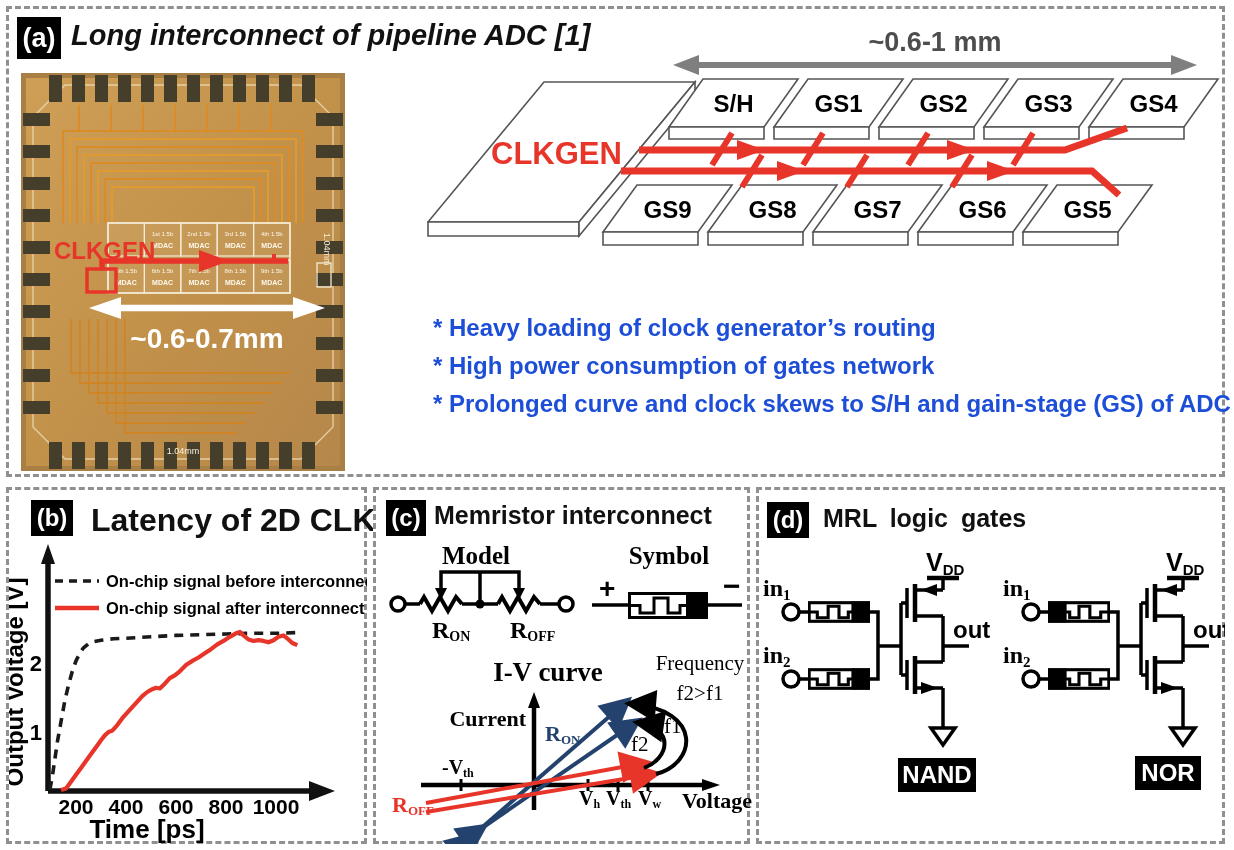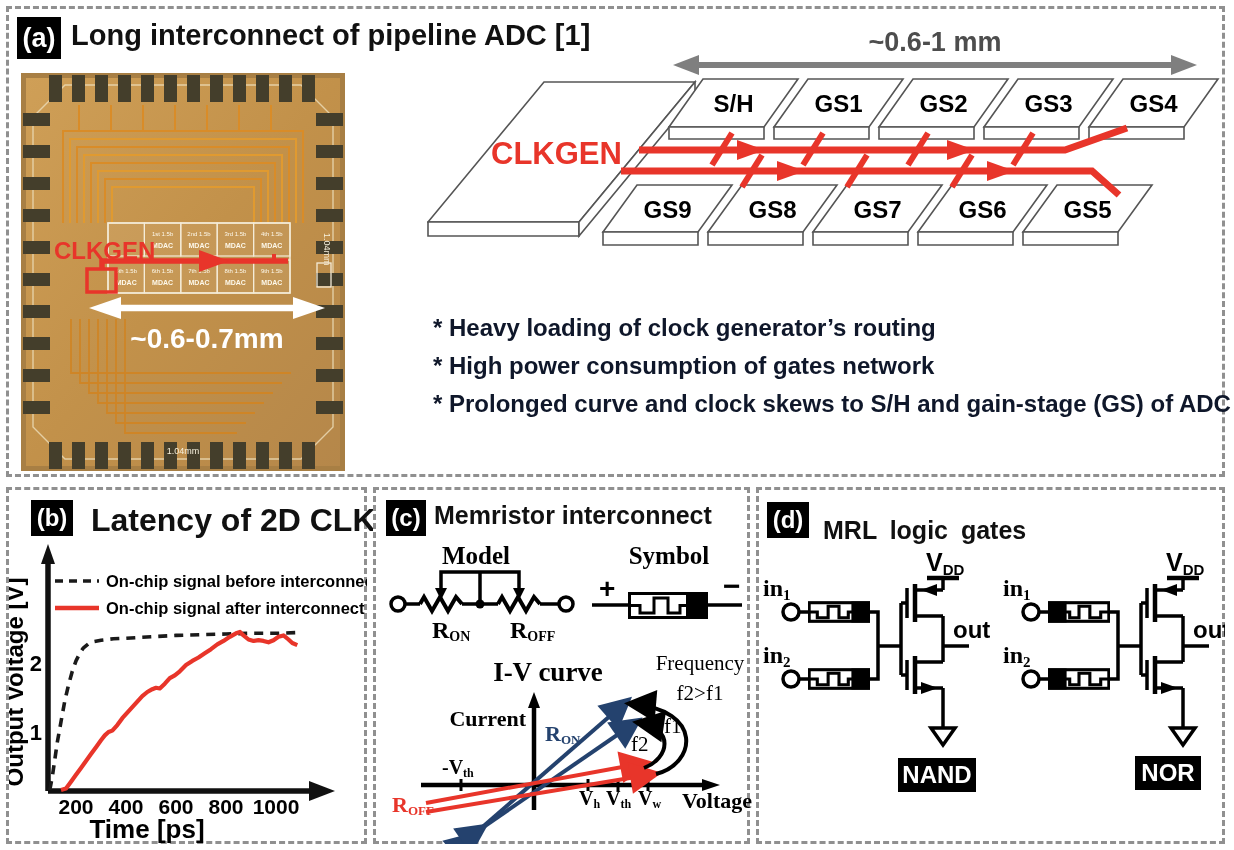--- a/index.html
+++ b/index.html
@@ -6,35 +6,35 @@
   #fig{position:relative;width:1234px;height:850px;background:#fff;overflow:hidden;
        font-family:"Liberation Sans",sans-serif;color:#1a1a1a;}
   .panel{position:absolute;border:3px dashed #909090;background:#fff;box-sizing:border-box;}
   #panel-a{left:6px;top:6px;width:1219px;height:471px;}
   #panel-b{left:6px;top:487px;width:361px;height:357px;}
   #panel-c{left:373px;top:487px;width:377px;height:357px;}
   #panel-d{left:756px;top:487px;width:469px;height:357px;}
   .tag{position:absolute;background:#000;color:#fff;font-weight:bold;
        display:flex;align-items:center;justify-content:center;}
   .ptitle{position:absolute;font-weight:bold;color:#111;white-space:nowrap;}
-  #bullets{position:absolute;left:424px;top:300px;width:800px;color:#0f172a;
+  #bullets{position:absolute;left:424px;top:300px;width:800px;color:#1d4ed8;
            font-weight:bold;font-size:24px;line-height:1.58;}
   #bullets p{margin:0;}
   svg{position:absolute;}
   text{font-family:"Liberation Sans",sans-serif;}
   .serif{font-family:"Liberation Serif",serif;}
 </style>
 </head>
 <body>
 
 <div id="fig">
 
   <div class="panel" id="panel-a">
     <div class="tag" style="left:8px;top:8px;width:44px;height:42px;font-size:27px;">(a)</div>
-    <div class="ptitle" style="left:62px;top:10px;font-size:29px;">Long interconnect of pipeline ADC [1]</div>
+    <div class="ptitle" style="left:62px;top:10px;font-size:29px;font-style:italic;">Long interconnect of pipeline ADC [1]</div>
 
     <svg id="chip" style="left:12px;top:64px;" width="324" height="398" viewBox="0 0 324 398">
       <defs>
         <linearGradient id="chipgrad" x1="0" y1="0" x2="1" y2="1">
           <stop offset="0" stop-color="#cf9f57"></stop>
             <stop offset="0.5" stop-color="#c2914a"></stop>
           <stop offset="1" stop-color="#b5874a"></stop>
         </linearGradient>
       </defs>
       <rect x="0" y="0" width="324" height="398" fill="#a87f44"></rect>
@@ -350,21 +350,21 @@
       <text x="203" y="155" class="serif" font-size="20" font-weight="bold"><tspan>V</tspan><tspan font-size="12" dy="3">h</tspan></text>
       <text x="230" y="155" class="serif" font-size="20" font-weight="bold"><tspan>V</tspan><tspan font-size="12" dy="3">th</tspan></text>
       <text x="262" y="155" class="serif" font-size="20" font-weight="bold"><tspan>V</tspan><tspan font-size="12" dy="3">w</tspan></text>
       <text x="288" y="83" class="serif" font-size="21">f1</text>
       <text x="255" y="101" class="serif" font-size="21">f2</text>
     </svg>
   </div>
 
   <div class="panel" id="panel-d">
     <div class="tag" style="left:8px;top:12px;width:42px;height:36px;font-size:24px;">(d)</div>
-    <div class="ptitle" style="left:64px;top:26px;font-size:25px;word-spacing:6px;">MRL logic gates</div>
+    <div class="ptitle" style="left:64px;top:14px;font-size:25px;word-spacing:6px;">MRL logic gates</div>
 
     <svg style="left:2px;top:46px;" width="464" height="306" viewBox="0 0 464 306">
       <defs>
         <symbol id="memsym2" viewBox="0 0 80 27">
           <rect x="1.5" y="1.5" width="77" height="24" fill="#fff" stroke="#000" stroke-width="4"></rect>
           <polyline points="1,13.5 12,13.5 12,21 26,21 26,6 40,6 40,21 52,21 52,13.5 58,13.5" fill="none" stroke="#000" stroke-width="4"></polyline>
           <rect x="56" y="0" width="24" height="27" fill="#000"></rect>
         </symbol>
       </defs>
 

